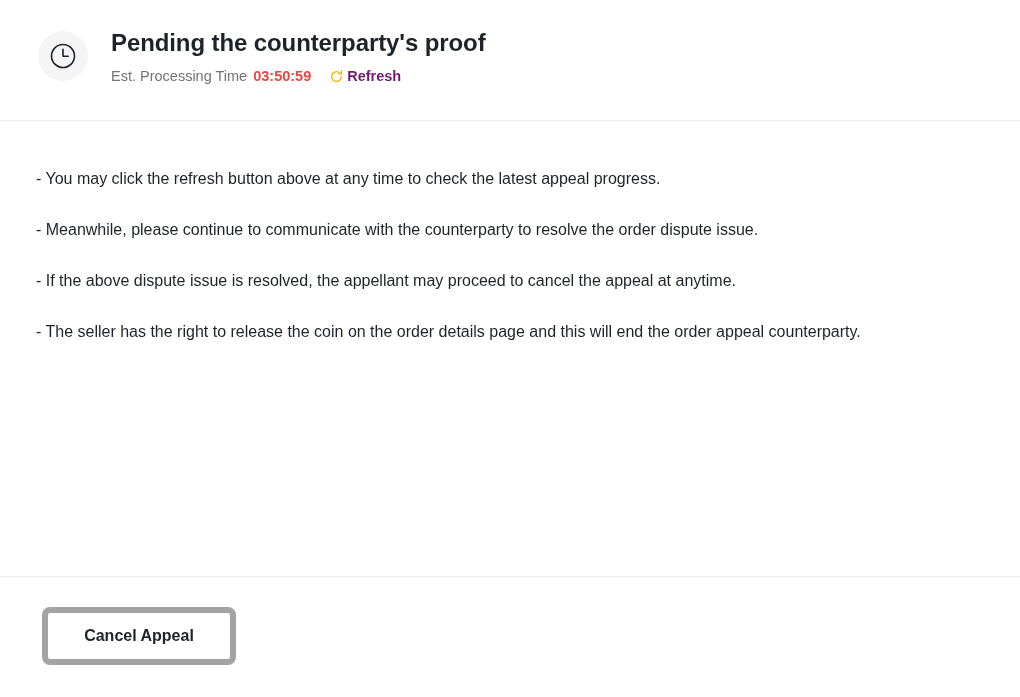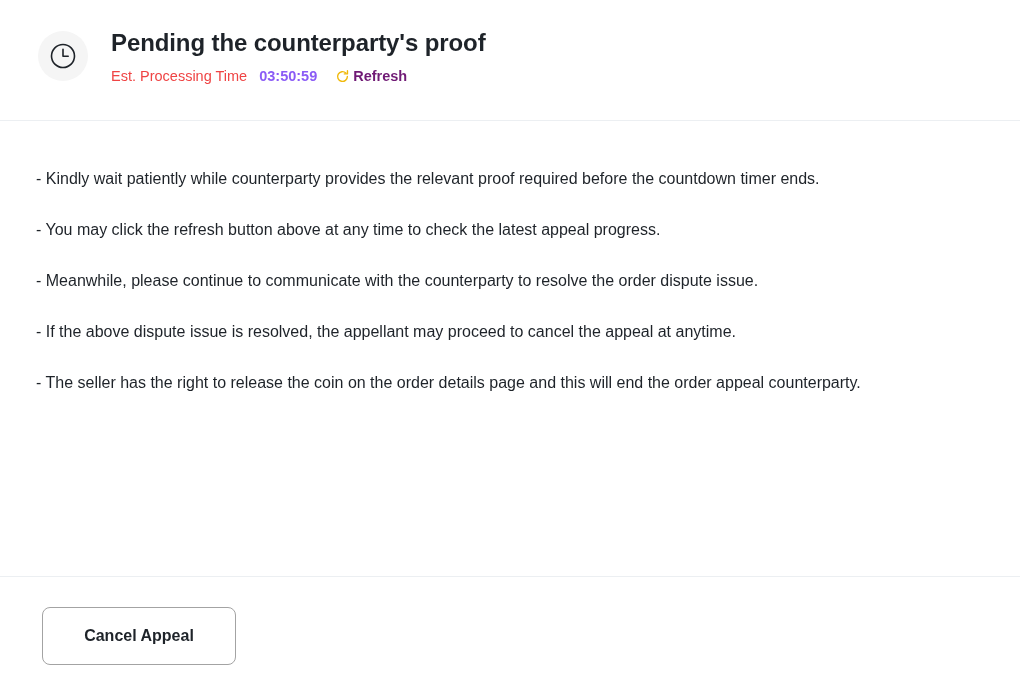--- a/index.html
+++ b/index.html
@@ -60,25 +60,25 @@
 
   .header-sub {
     margin-top: 8px;
     font-size: 14.5px;
     line-height: 20px;
     display: flex;
     align-items: center;
     color: #474d57;
   }
 
-  .timer-label { color: #ef4444; }
+  .timer-label { color: #737373; }
   .timer-value {
-    color: #8b5cf6;
+    color: #ef4444;
     font-weight: bold;
-    margin-left: 12px;
+    margin-left: 6px;
   }
 
   .refresh-btn {
     display: flex;
     align-items: center;
     margin-left: 18px;
     color: #701a75;
     font-weight: bold;
     cursor: pointer;
     font-size: 14.5px;
@@ -121,21 +121,21 @@
   .footer {
     border-top: 1px solid #eceff2;
     height: 121px;
     box-sizing: border-box;
     padding: 30px 0 0 42px;
   }
 
   .cancel-btn {
     width: 194px;
     height: 58px;
-    border: 1px solid #a3a3a3;
+    border: 6px solid #a3a3a3;
     border-radius: 8px;
     background: #ffffff;
     color: #1e2329;
     font-size: 16px;
     font-weight: bold;
     font-family: "Liberation Sans", sans-serif;
     cursor: pointer;
     display: flex;
     align-items: center;
     justify-content: center;
@@ -165,21 +165,20 @@
               <path d="M13.3 1.9 V5.2 H10.0" fill="none" stroke="#f0b90b" stroke-width="1.5" stroke-linecap="round" stroke-linejoin="round"></path>
             </svg>
           </span>
           <span>Refresh</span>
         </button>
       </div>
     </div>
   </div>
 
   <div class="content">
-    <p class="instr-line">- Kindly wait patiently while counterparty provides the relevant proof required before the countdown timer ends.</p>
     <p class="instr-line">- You may click the refresh button above at any time to check the latest appeal progress.</p>
     <p class="instr-line">- Meanwhile, please continue to communicate with the counterparty to resolve the order dispute issue.</p>
     <p class="instr-line">- If the above dispute issue is resolved, the appellant may proceed to cancel the appeal at anytime.</p>
     <p class="instr-line">- The seller has the right to release the coin on the order details page and this will end the order appeal counterparty.</p>
   </div>
 
   <div class="footer">
     <button class="cancel-btn">Cancel Appeal</button>
   </div>
 

